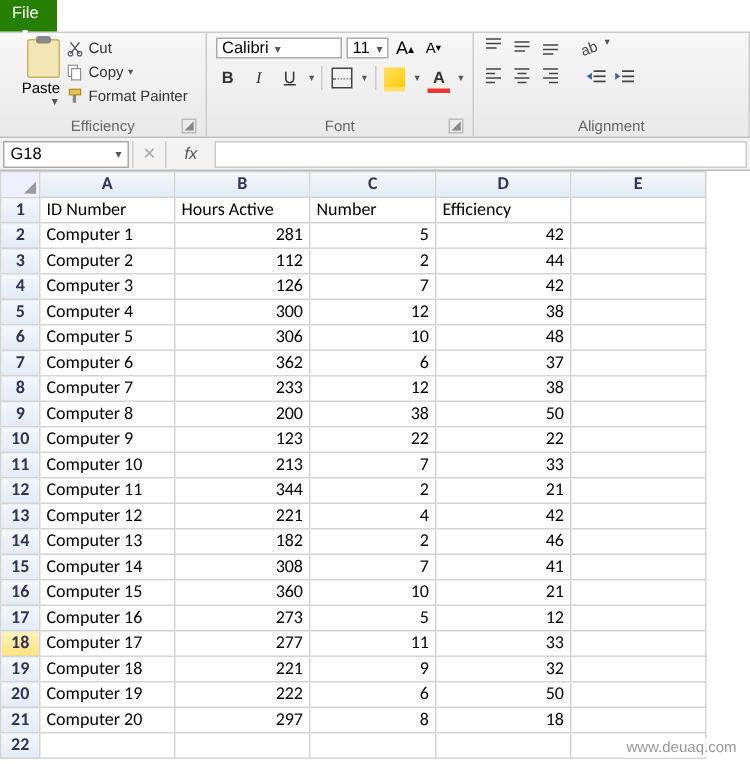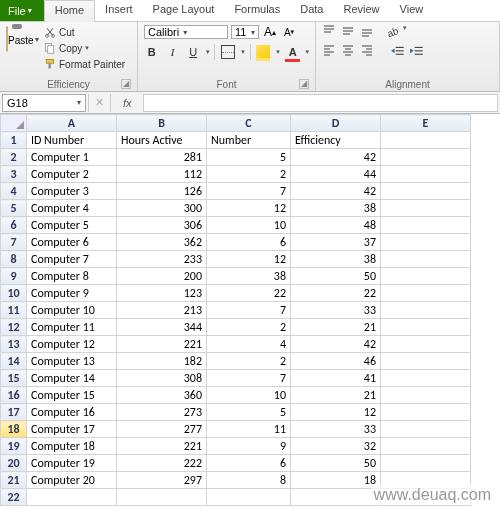--- a/index.html
+++ b/index.html
@@ -1,32 +1,32 @@
 <!DOCTYPE html>
 <html><head>
 <meta charset="utf-8">
 <style>
   * { box-sizing: border-box; margin: 0; padding: 0; }
   body { font-family: "Segoe UI", Tahoma, sans-serif; font-size: 11px; background: #fff; width: 500px; height: 509px; overflow: hidden; position: relative; }
   
   
   .menu-strip { display: flex; align-items: stretch; background: #fff; height: 22px; border-bottom: 1px solid #ccc; }
-  .file-tab { background: #267F00; color: #fff; padding: 3px 12px 3px 8px; font-size: 11px; display: flex; align-items: center; gap: 2px; }
+  .file-tab { background: #267F00; color: #fff; padding: 3px 12px 3px 8px; font-size: 11px; display: flex; align-items: center; gap: 2px; flex-direction: column; }
   .file-tab .caret { font-size: 8px; }
   .menu-tab { padding: 3px 10px; color: #444; cursor: default; }
   .menu-tab.active { background: linear-gradient(#f8f8f8,#eee); border: 1px solid #ccc; border-bottom: none; border-radius: 2px 2px 0 0; margin-bottom: -1px; }
   
   
   .ribbon { display: flex; height: 70px; background: linear-gradient(#f7f7f7,#e9e9e9); border-bottom: 1px solid #bbb; }
   .group { border-right: 1px solid #ccc; display: flex; flex-direction: column; justify-content: space-between; padding: 2px 6px 1px; }
   .group-body { display: flex; align-items: flex-start; gap: 4px; flex: 1; }
   .group-label { font-size: 10px; color: #666; text-align: center; padding-top: 1px; position: relative; }
   .group-label .launcher { position: absolute; right: 0; bottom: 1px; font-size: 8px; color: #888; border: 1px solid #bbb; width: 10px; height: 10px; line-height: 8px; text-align: center; }
   
-  .paste-big { display: flex; flex-direction: row; align-items: center; width: 34px; padding-top: 2px; }
+  .paste-big { display: flex; flex-direction: column; align-items: flex-end; width: 34px; padding-top: 2px; }
   .paste-big .icon { width: 22px; height: 26px; background: #f3e6b5; border: 1px solid #c9b36a; border-radius: 2px; position: relative; }
   .paste-big .icon::before { content:""; position:absolute; top:-3px; left:5px; width:10px; height:5px; background:#888; border-radius:2px; }
   .paste-big .lbl { font-size: 10px; margin-top: 2px; }
   .paste-big .car { font-size: 7px; color:#555; }
   
   .clip-stack { display: flex; flex-direction: column; gap: 4px; font-size: 10px; color: #333; padding-top: 2px; }
   .clip-stack div { display: flex; align-items: center; gap: 3px; }
   .scissors { display:inline-block; width:12px; height:12px; }
   .scissors svg { width:12px; height:12px; }
   .copy-ico, .brush-ico { width:12px; height:12px; display:inline-block; }
@@ -76,39 +76,30 @@
   table.sheet td, table.sheet th { border:1px solid #d4d4d4; height:17px; font-size:12px; padding:0 4px; overflow:hidden; white-space:nowrap; font-family: Calibri, sans-serif; }
   table.sheet th.colhead:nth-child(2){ width:90px; }
   table.sheet th.colhead:nth-child(3){ width:90px; }
   table.sheet th.colhead:nth-child(4){ width:84px; }
   table.sheet th.colhead:nth-child(5){ width:90px; }
   table.sheet th.colhead:nth-child(6){ width:90px; }
   .num { text-align:right; }
   .txt { text-align:left; }
   .rowhead.sel { background: linear-gradient(#fff2bf,#ffe27a); }
   
-  .watermark { position:absolute; right:6px; bottom:4px; font-size:16px; color:#999; font-family: sans-serif; background:rgba(255,255,255,0.7); padding:1px 3px; }
+  .watermark { position:absolute; right:6px; bottom:4px; font-size:10px; color:#999; font-family: sans-serif; background:rgba(255,255,255,0.7); padding:1px 3px; }
 </style>
 </head>
 <body>
 
 <div class="menu-strip">
   <div class="file-tab">
     <span>File</span>
     <span class="caret">▾</span>
   </div>
-  <div id="menu-tabs" style="display: flex;">
-      <div class="menu-tab active">Home</div>
-      <div class="menu-tab">Insert</div>
-      <div class="menu-tab">Page Layout</div>
-      <div class="menu-tab">Formulas</div>
-      <div class="menu-tab">Data</div>
-      <div class="menu-tab">Review</div>
-      <div class="menu-tab">View</div>
-    </div>
 </div>
 
 <div class="ribbon">
 
   <div class="group" style="width:138px">
     <div class="group-body">
       <div class="paste-big">
         <span class="icon"></span>
         <span class="lbl">Paste</span>
         <span class="car">▼</span>

